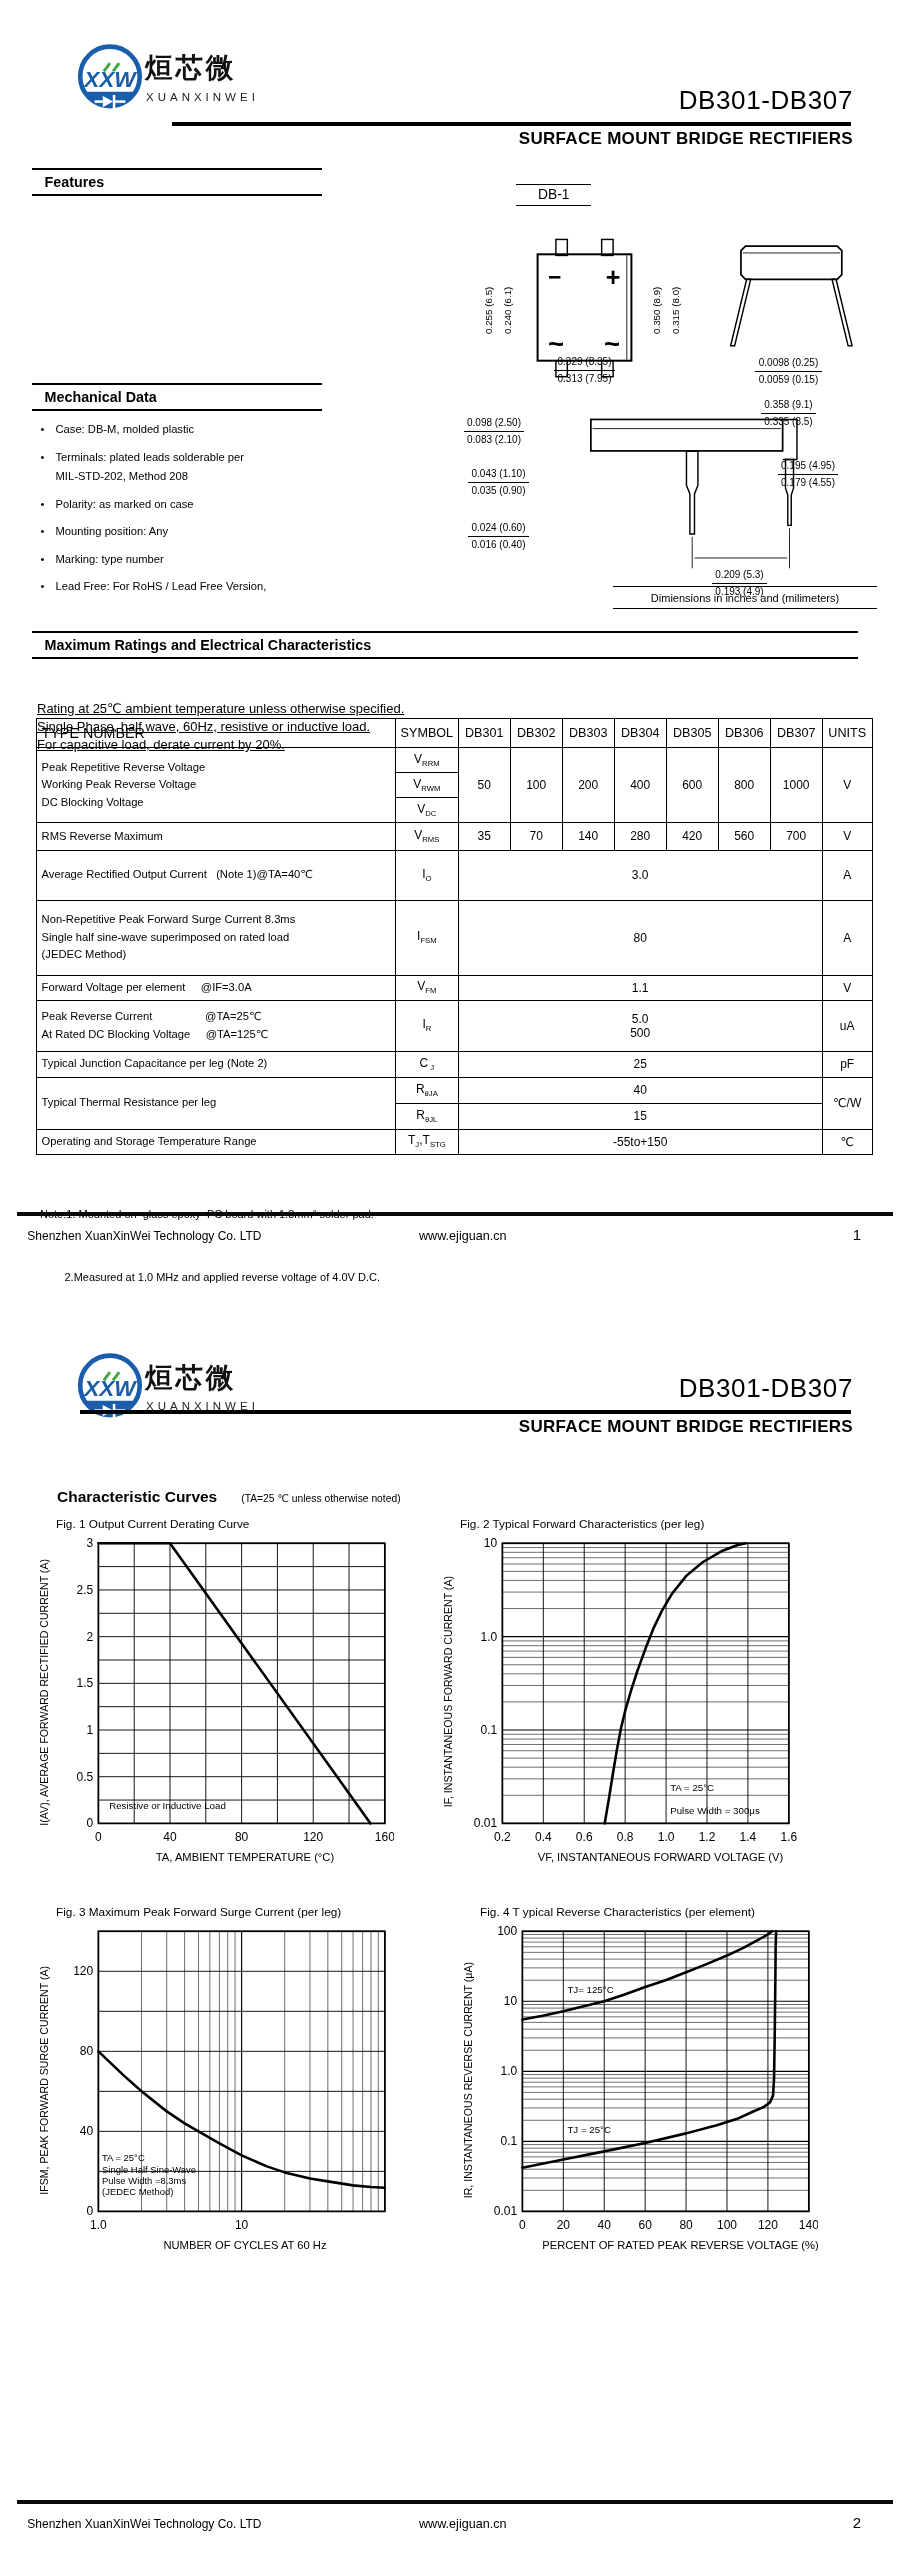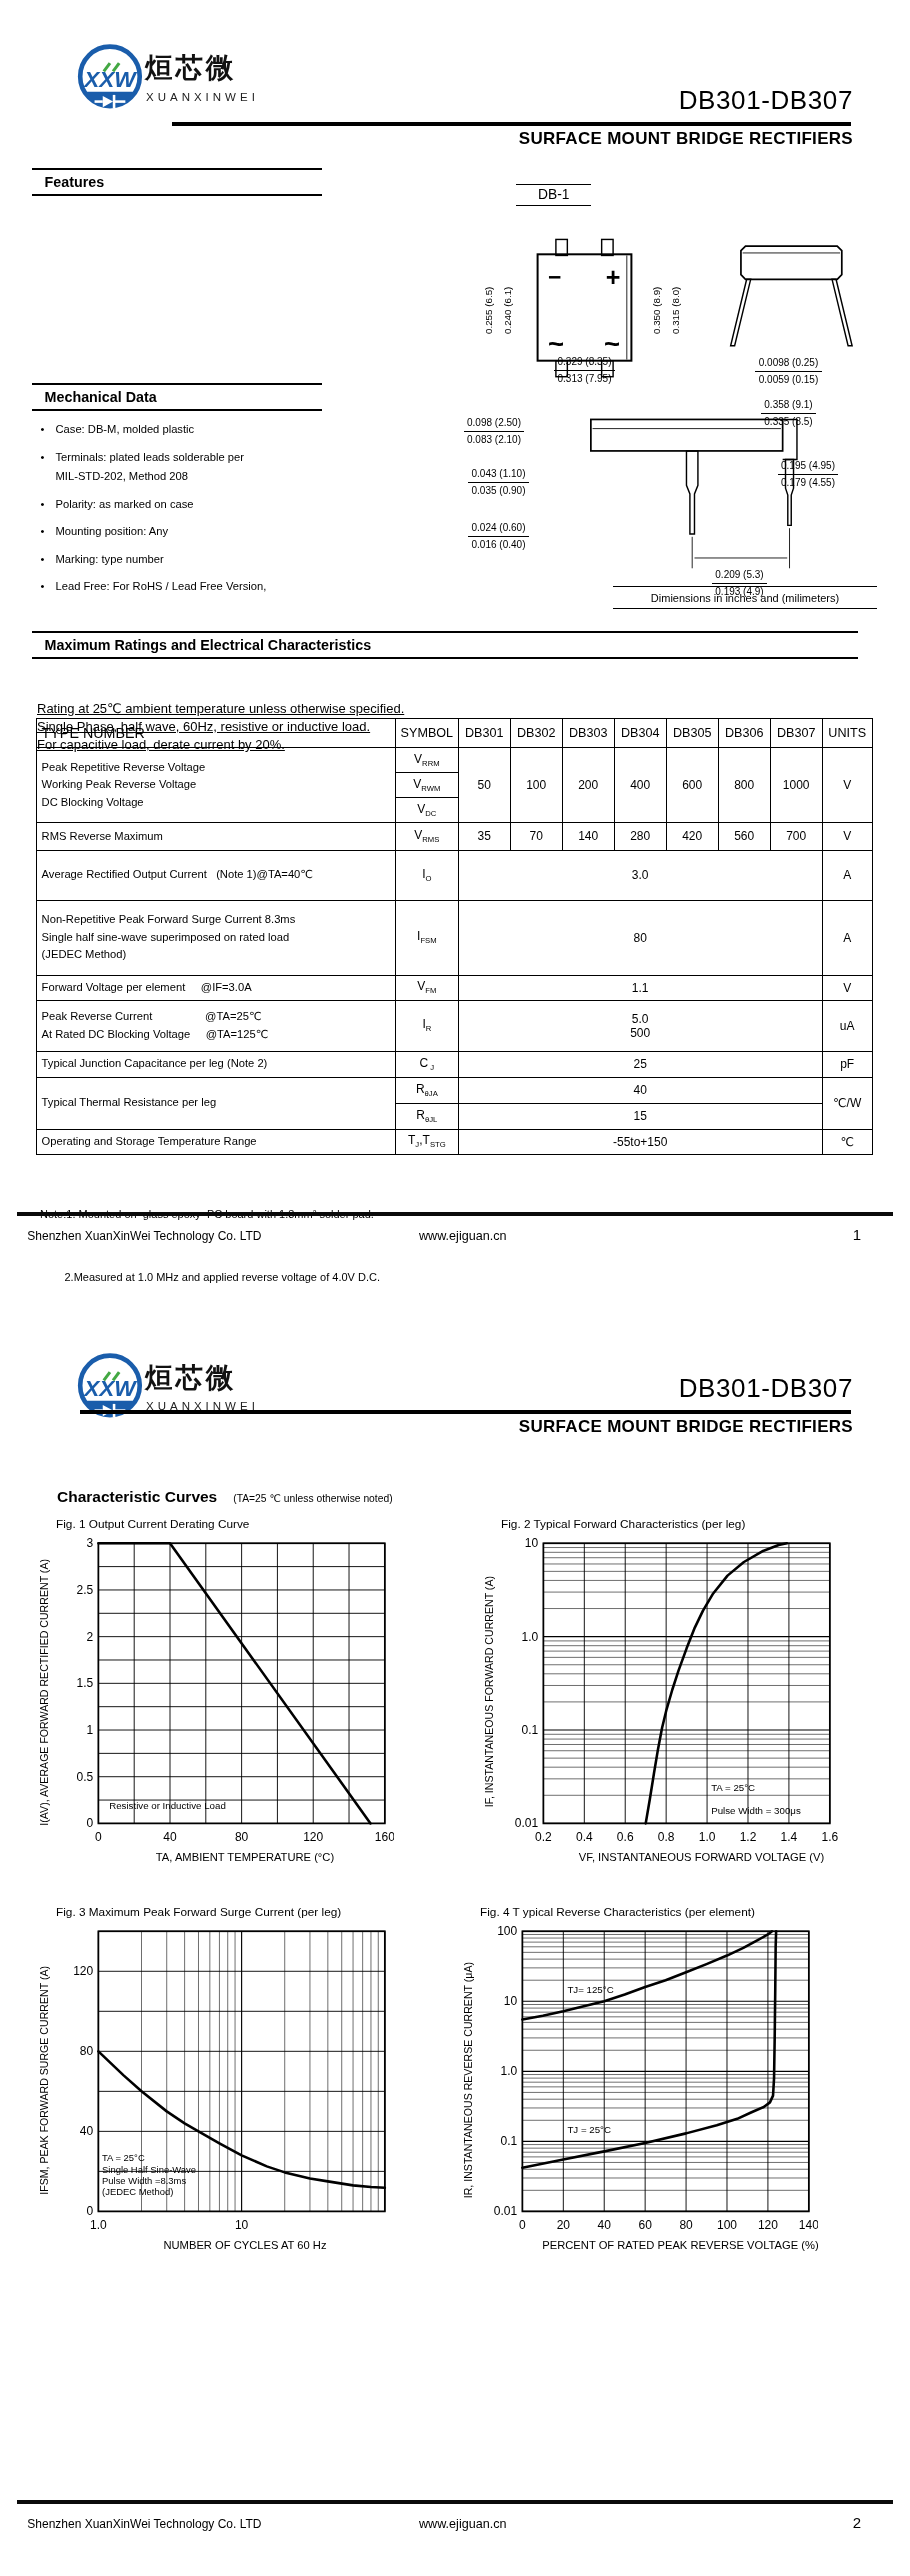--- a/index.html
+++ b/index.html
@@ -47,21 +47,21 @@
   table.ratings sub{font-size:64%;}
   .notes{position:absolute;left:40px;top:1162px;font-size:11px;line-height:21px;white-space:pre-wrap;}
 
   
   .footer{position:absolute;left:17px;right:17px;top:1212px;border-top:4.6px solid #0a0a0a;}
   .footer .co{position:absolute;left:10.3px;top:12.6px;font-size:12px;}
   .footer .site{position:absolute;left:402px;top:12.6px;font-size:12.6px;}
   .footer .pg{position:absolute;right:32px;top:10.3px;font-size:15px;}
 
   
-  .curves-head{position:absolute;left:57px;top:200px;display:flex;align-items:baseline;gap:16px;}
+  .curves-head{position:absolute;left:57px;top:200px;display:flex;align-items:baseline;gap:24px;}
   .curves-head .h{font-size:15.5px;font-weight:bold;}
   .curves-head .n{font-size:10.3px;}
   .fig{position:absolute;}
   .figtitle{text-align:left;padding-left:24px;font-size:11.8px;margin-bottom:4.6px;white-space:nowrap;}
   .figrow{display:flex;align-items:center;}
   .ylab{width:24px;height:313px;display:flex;align-items:center;justify-content:center;}
   .ylab span{writing-mode:vertical-rl;transform:rotate(180deg);font-size:10.6px;white-space:nowrap;}
   .xlab{text-align:center;padding-left:24px;font-size:11.2px;margin-top:2.3px;}
   svg text{font-family:"Liberation Sans","DejaVu Sans",sans-serif;}
 </style>
@@ -370,21 +370,21 @@
             <text x="65" y="182" font-size="21" text-anchor="end" fill="#000">2</text>
             <text x="65" y="100.5" font-size="21" text-anchor="end" fill="#000">2.5</text>
             <text x="65" y="19" font-size="21" text-anchor="end" fill="#000">3</text>
             <path d="M74.0 12.0 L199.0 12.0 L549.0 501.0" fill="none" stroke="#000" stroke-width="4.5" stroke-linecap="round" stroke-linejoin="round"></path>
             <text x="92.75" y="476.55" font-size="17" text-anchor="start" fill="#000">Resistive or Inductive Load</text>
           </svg>
       </div>
       <div class="xlab">TA, AMBIENT TEMPERATURE (°C)</div>
     </div>
 
-    <div class="fig" style="left:477px;top:229px;width:425px;">
+    <div class="fig" style="left:436px;top:229px;width:425px;">
       <div class="figtitle">Fig. 2 Typical Forward Characteristics (per leg)</div>
       <div class="figrow">
         <div class="ylab">
             <span>IF, INSTANTANEOUS FORWARD CURRENT (A)</span>
           </div>
         <svg width="338" height="313" viewBox="0 0 590 545">
             <line x1="74" y1="12" x2="74" y2="501" stroke="#000" stroke-width="1.6"></line>
             <line x1="145.42857142857144" y1="12" x2="145.42857142857144" y2="501" stroke="#000" stroke-width="1.6"></line>
             <line x1="216.8571428571429" y1="12" x2="216.8571428571429" y2="501" stroke="#000" stroke-width="1.6"></line>
             <line x1="288.28571428571433" y1="12" x2="288.28571428571433" y2="501" stroke="#000" stroke-width="1.6"></line>

